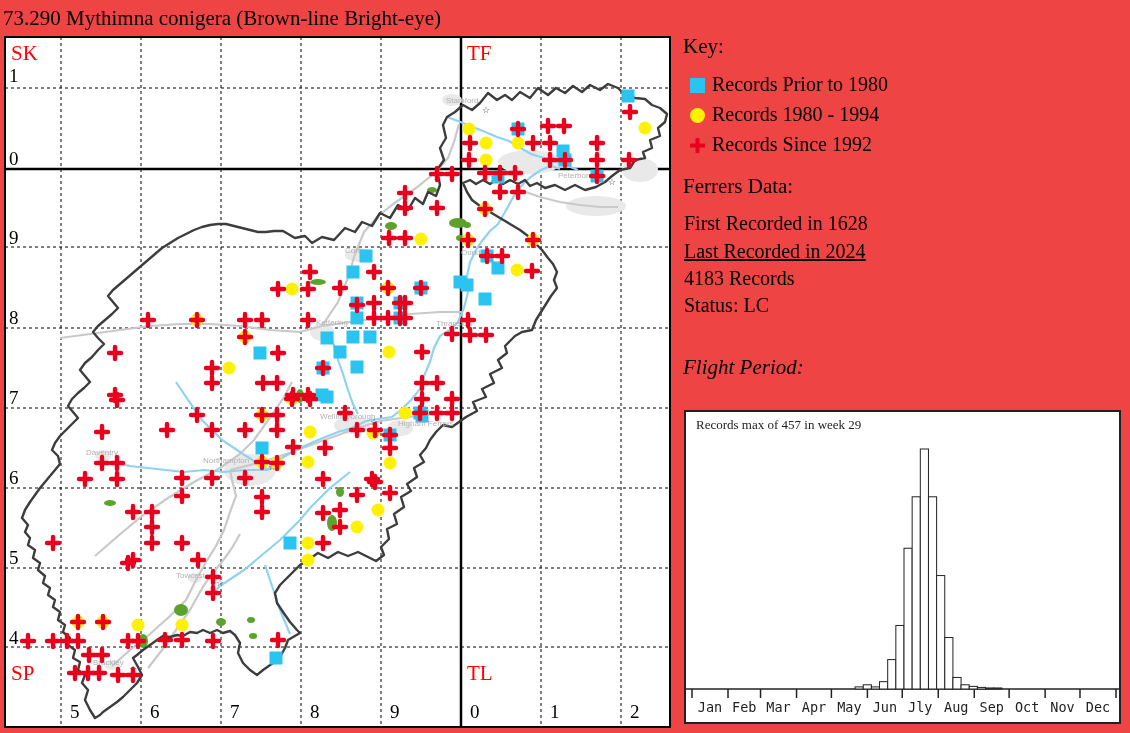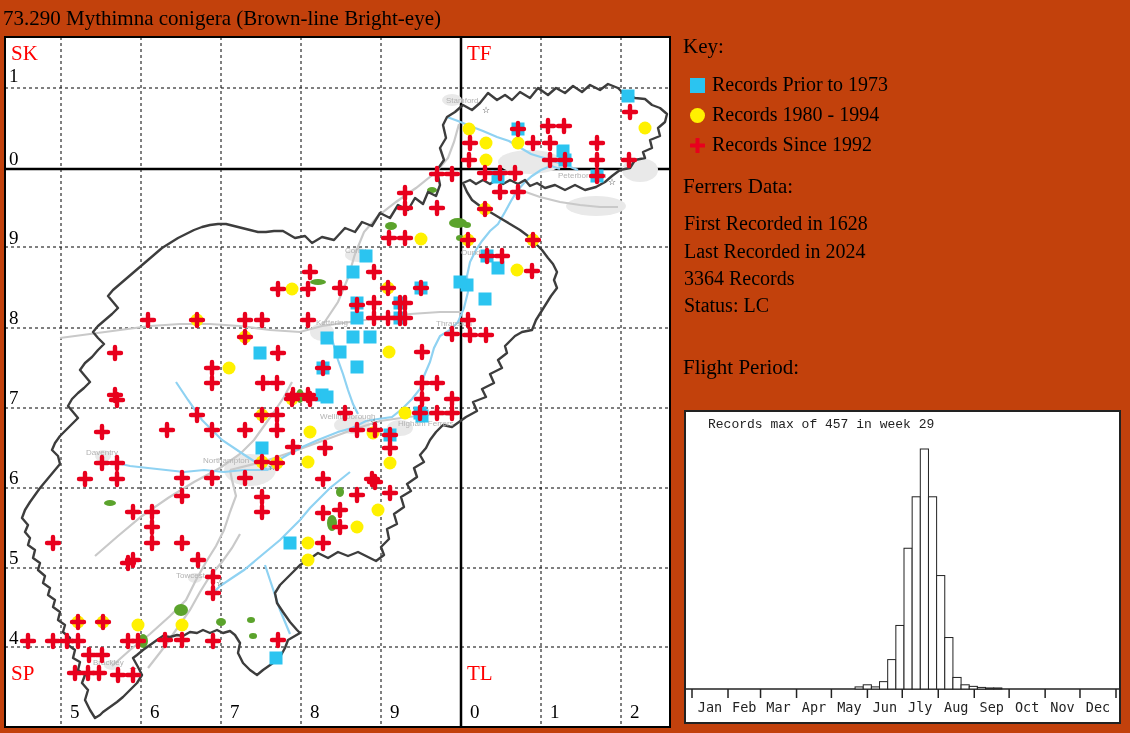--- a/index.html
+++ b/index.html
@@ -1,27 +1,27 @@
 <!DOCTYPE html>
 <html><head>
 <meta charset="utf-8">
 <style>
   html,body{margin:0;padding:0;background:#fff;}
-  #page{position:relative;width:1130px;height:733px;background:#c2410c;overflow:hidden;
+  #page{position:relative;width:1130px;height:733px;background:#ef4444;overflow:hidden;
         font-family:"Liberation Serif",serif;color:#000;}
   #title{position:absolute;left:3px;top:6px;font-size:21px;}
   
   .h1{position:absolute;left:683px;font-size:21px;}
   .keyrow{position:absolute;left:712px;font-size:20px;white-space:nowrap;}
   .keysym{position:absolute;left:690px;width:15px;height:15px;}
   .dataline{position:absolute;left:684px;font-size:20px;white-space:nowrap;}
   #chartbox{position:absolute;left:684px;top:410px;width:437px;height:314px;
             border:2px solid #222;box-sizing:border-box;background:#fff;}
-  #chartnote{position:absolute;left:10px;top:5px;font-family:Liberation Mono, monospace;
-             font-size:13px;color:#222;margin-left:12px;}
+  #chartnote{position:absolute;left:10px;top:5px;font-family:Liberation Serif, serif;
+             font-size:13px;color:#222;}
   svg text{user-select:none;}
 </style>
 </head>
 <body>
 <div id="page">
 
 <div id="title">73.290 Mythimna conigera (Brown-line Bright-eye)</div>
 
 <svg id="map" width="680" height="733" viewBox="0 0 680 733" style="position:absolute;left:0;top:0;">
   <rect x="5" y="37" width="665" height="690" fill="#ffffff" stroke="#000" stroke-width="2"></rect>
@@ -349,37 +349,37 @@
         <text x="310" y="718" font-size="19" font-family="&quot;Liberation Serif&quot;,serif">8</text>
         <text x="390" y="718" font-size="19" font-family="&quot;Liberation Serif&quot;,serif">9</text>
         <text x="470" y="718" font-size="19" font-family="&quot;Liberation Serif&quot;,serif">0</text>
         <text x="550" y="718" font-size="19" font-family="&quot;Liberation Serif&quot;,serif">1</text>
         <text x="630" y="718" font-size="19" font-family="&quot;Liberation Serif&quot;,serif">2</text>
       </g>
 </svg>
 
 <div class="h1" style="top:34px;">Key:</div>
 <div class="keysym" style="top:78px;background:#2bc4f0;"></div>
-<div class="keyrow" style="top:73px;">Records Prior to 1973</div>
+<div class="keyrow" style="top:73px;">Records Prior to 1980</div>
 <div class="keysym" style="top:108px;background:#fff100;border-radius:50%;"></div>
 <div class="keyrow" style="top:103px;">Records 1980 - 1994</div>
 <div class="keysym" style="top:138px;">
   <svg width="15" height="15">
         <path d="M7.5 1 V14 M1 7.5 H14" stroke="#e8001d" stroke-width="4" stroke-linecap="round"></path>
       </svg>
 </div>
 <div class="keyrow" style="top:133px;">Records Since 1992</div>
 
 <div class="h1" style="top:174px;">Ferrers Data:</div>
 <div class="dataline" style="top:212px;">First Recorded in 1628</div>
-<div class="dataline" style="top:240px;">Last Recorded in 2024</div>
-<div class="dataline" style="top:267px;">3364 Records</div>
+<div class="dataline" style="top:240px;text-decoration:underline;">Last Recorded in 2024</div>
+<div class="dataline" style="top:267px;">4183 Records</div>
 <div class="dataline" style="top:294px;text-align:center;">Status: LC</div>
 
-<div class="h1" style="top:355px;">Flight Period:</div>
+<div class="h1" style="top:355px;font-style:italic;">Flight Period:</div>
 
 <div id="chartbox">
   <div id="chartnote">Records max of 457 in week 29</div>
   <svg id="chart" width="433" height="310" viewBox="0 0 433 310" style="position:absolute;left:0;top:0;">
         <line x1="0" y1="277" x2="433" y2="277" stroke="#222" stroke-width="1.5"></line>
         <line x1="6" y1="277" x2="6" y2="286" stroke="#222" stroke-width="1.5"></line>
         <line x1="42.010958904109586" y1="277" x2="42.010958904109586" y2="286" stroke="#222" stroke-width="1.5"></line>
         <line x1="74.53698630136985" y1="277" x2="74.53698630136985" y2="286" stroke="#222" stroke-width="1.5"></line>
         <line x1="110.54794520547944" y1="277" x2="110.54794520547944" y2="286" stroke="#222" stroke-width="1.5"></line>
         <line x1="145.3972602739726" y1="277" x2="145.3972602739726" y2="286" stroke="#222" stroke-width="1.5"></line>

